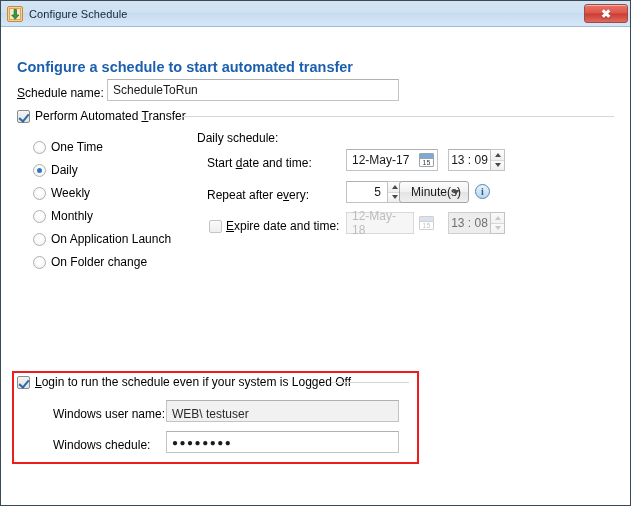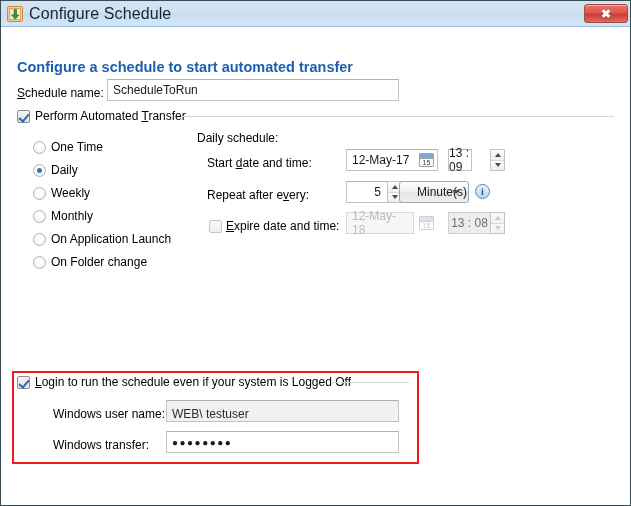--- a/index.html
+++ b/index.html
@@ -34,21 +34,21 @@
     display: flex;
     align-items: center;
   }
   #titlebar .tb-icon {
     width: 16px; height: 16px;
     margin-left: 6px; margin-right: 6px;
     position: relative;
     flex: none;
   }
   #titlebar .tb-title {
-    font-size: 16px;
+    font-size: 11px;
     color: #12263c;
     letter-spacing: 0.1px;
     white-space: nowrap;
     text-align: center;
   }
   .close-btn {
     position: absolute;
     right: 4px; top: 3px;
     width: 44px; height: 19px;
     box-sizing: border-box;
@@ -217,21 +217,21 @@
   .combo {
     position: absolute;
     box-sizing: border-box;
     border: 1px solid #9fa8b0;
     border-radius: 3px;
     background: linear-gradient(to bottom, #fdfdfd 0%, #f1f1f1 48%, #e4e4e4 52%, #efefef 100%);
     display: flex;
     align-items: center;
     font-size: 12px;
     color: #1a1a1a;
-    padding-left: 17px;
+    padding-left: 11px;
   }
   .combo .carrow {
     position: absolute;
     right: 8px; top: 50%;
     margin-top: -2px;
     width: 0; height: 0;
     border-left: 4px solid transparent;
     border-right: 4px solid transparent;
     border-top: 4px solid #4a4a4a;
   }
@@ -343,21 +343,21 @@
     <span class="lbl" style="left:196px; top:96px;">Daily schedule:</span>
 
     <span class="lbl" style="left:206px; top:121px;">Start <u>d</u>ate and time:</span>
     <div class="txtbox" style="left:345px; top:114px; width:92px; height:22px;">
       <span>12-May-17</span>
     </div>
     <div class="cal-ico" style="left:418px; top:118px;">
       <div class="top"></div>
       <div class="num">15</div>
     </div>
-    <div class="txtbox" style="left:447px; top:114px; width:24px; height:22px; justify-content:center; padding:0;">
+    <div class="txtbox" style="left:447px; top:114px; width:43px; height:22px; justify-content:center; padding:0;">
       <span>13 : 09</span>
     </div>
     <div class="spin" style="left:489px; top:114px; height:22px;">
       <div class="sp">
           <span class="arw up"></span>
         </div>
       <div class="sp">
           <span class="arw dn"></span>
         </div>
     </div>
@@ -403,21 +403,21 @@
 
     <div class="cb checked" style="left:16px; top:341px;"></div>
     <span class="lbl" style="left:34px; top:340px;"><u>L</u>ogin to run the schedule even if your system is Logged Off</span>
     <div class="sep" style="left:330px; top:347px; width:78px;"></div>
 
     <span class="lbl" style="left:52px; top:372px;">Windows user name:</span>
     <div class="txtbox readonly" style="left:165px; top:365px; width:233px; height:22px;">
       <span>WEB\ testuser</span>
     </div>
 
-    <span class="lbl" style="left:52px; top:403px;">Windows transfer:</span>
+    <span class="lbl" style="left:52px; top:403px;">Windows chedule:</span>
     <div class="txtbox" style="left:165px; top:396px; width:233px; height:22px;">
       <span style="letter-spacing:1.5px; font-size:10px;">●●●●●●●●</span>
     </div>
 
     <div id="red-box" style="left:11px; top:336px; width:407px; height:93px;"></div>
 
   </div>
 
 
 </div>

